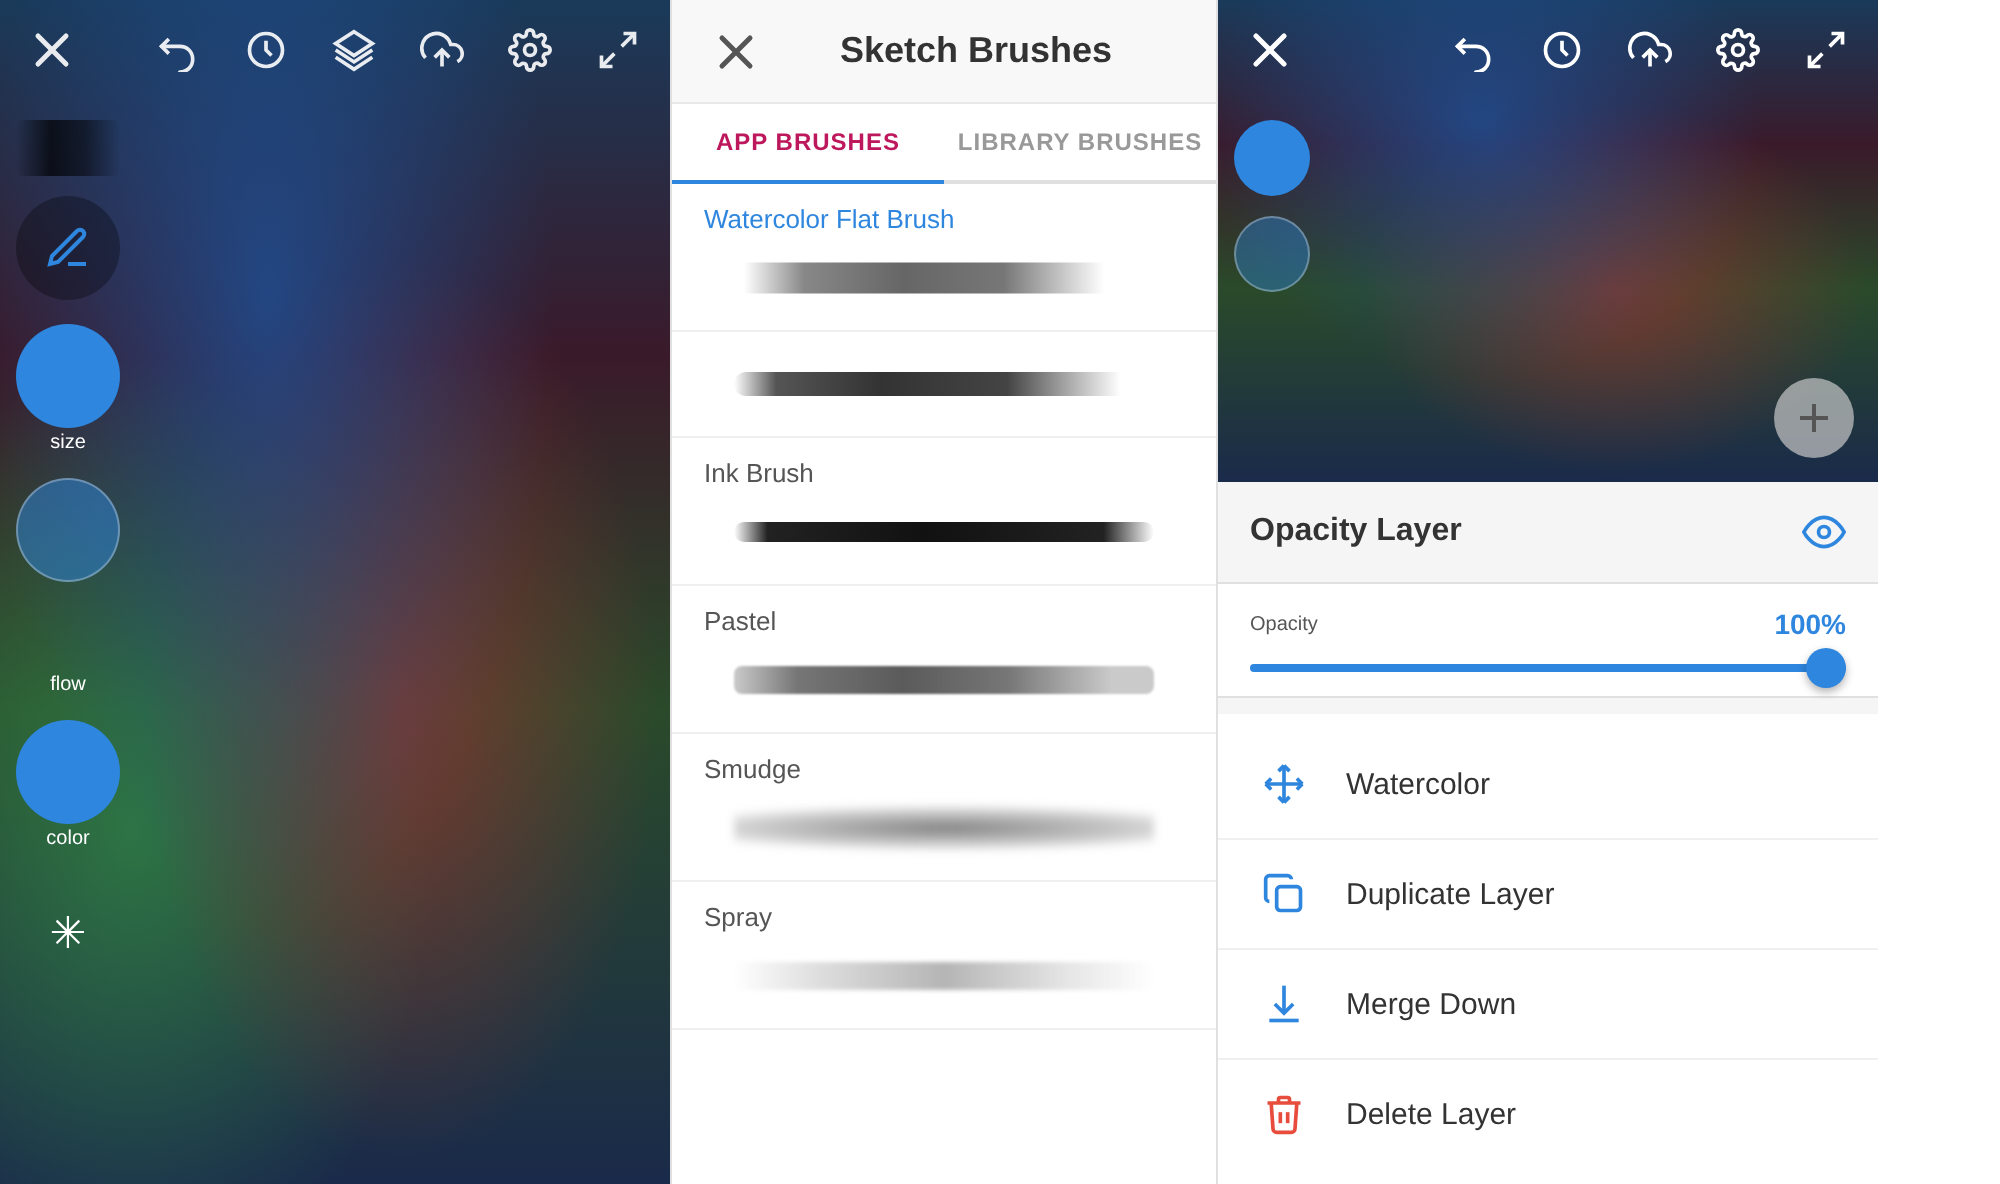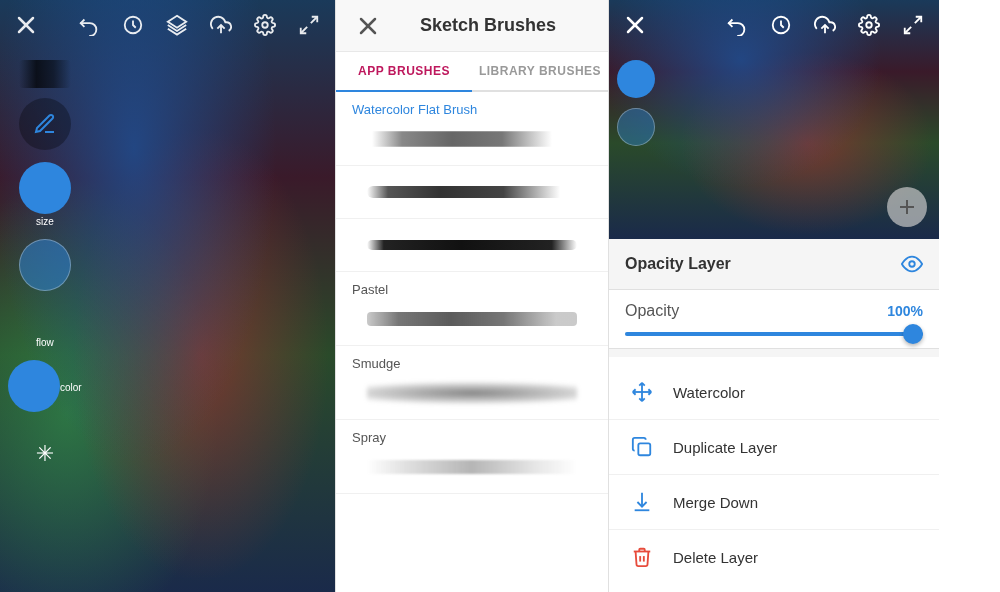--- a/index.html
+++ b/index.html
@@ -275,21 +275,21 @@
       cursor: pointer;
     }
     .opacity-row {
       display: flex;
       align-items: center;
       padding: 12px 16px;
       gap: 10px;
       background: white;
     }
     .opacity-label {
-      font-size: 16px;
+      font-size: 10px;
       color: #555;
       min-width: 60px;
     }
     .opacity-value {
       font-size: 14px;
       color: #2e86de;
       font-weight: 600;
       margin-left: auto;
     }
     .slider-container {
@@ -422,21 +422,21 @@
       </div>
     </div>
     <div style="display:flex;flex-direction:column;align-items:center;margin-top:8px;">
       <div class="size-circle"></div>
       <div class="tool-label">size</div>
     </div>
     <div style="display:flex;flex-direction:column;align-items:center;margin-top:8px;gap:44px;">
       <div class="flow-circle"></div>
       <div class="tool-label">flow</div>
     </div>
-    <div style="display:flex;flex-direction:row;align-items:center;margin-top:8px;">
+    <div style="display:flex;flex-direction:column;margin-top:8px;">
       <div class="color-circle"></div>
       <div class="tool-label">color</div>
     </div>
     <div style="margin-top:12px;">
       <div class="smudge-icon">✳</div>
     </div>
   </div>
 </div>
 
 <div class="middle-panel">
@@ -464,20 +464,21 @@
       </div>
     </div>
 
     <div class="brush-item">
       <div class="brush-stroke">
         <div style="width:210px;height:12px;background:linear-gradient(to right, transparent 0%, #555 10%, #333 35%, #444 65%, transparent 92%);border-radius:8px;"></div>
       </div>
     </div>
 
     <div class="brush-item">
+      <div class="brush-name">Ink Brush</div>
       <div class="brush-stroke">
         <div style="width:210px;height:10px;background:linear-gradient(to right, transparent 0%, #222 8%, #111 45%, #222 88%, transparent 100%);border-radius:6px;"></div>
       </div>
     </div>
 
     <div class="brush-item">
       <div class="brush-name">Pastel</div>
       <div class="brush-stroke">
         <div style="width:210px;height:14px;background:linear-gradient(to right, rgba(80,80,80,0.3) 0%, rgba(60,60,60,0.7) 15%, rgba(50,50,50,0.8) 40%, rgba(60,60,60,0.7) 65%, rgba(80,80,80,0.3) 90%);border-radius:4px;filter:blur(0.5px);"></div>
       </div>

